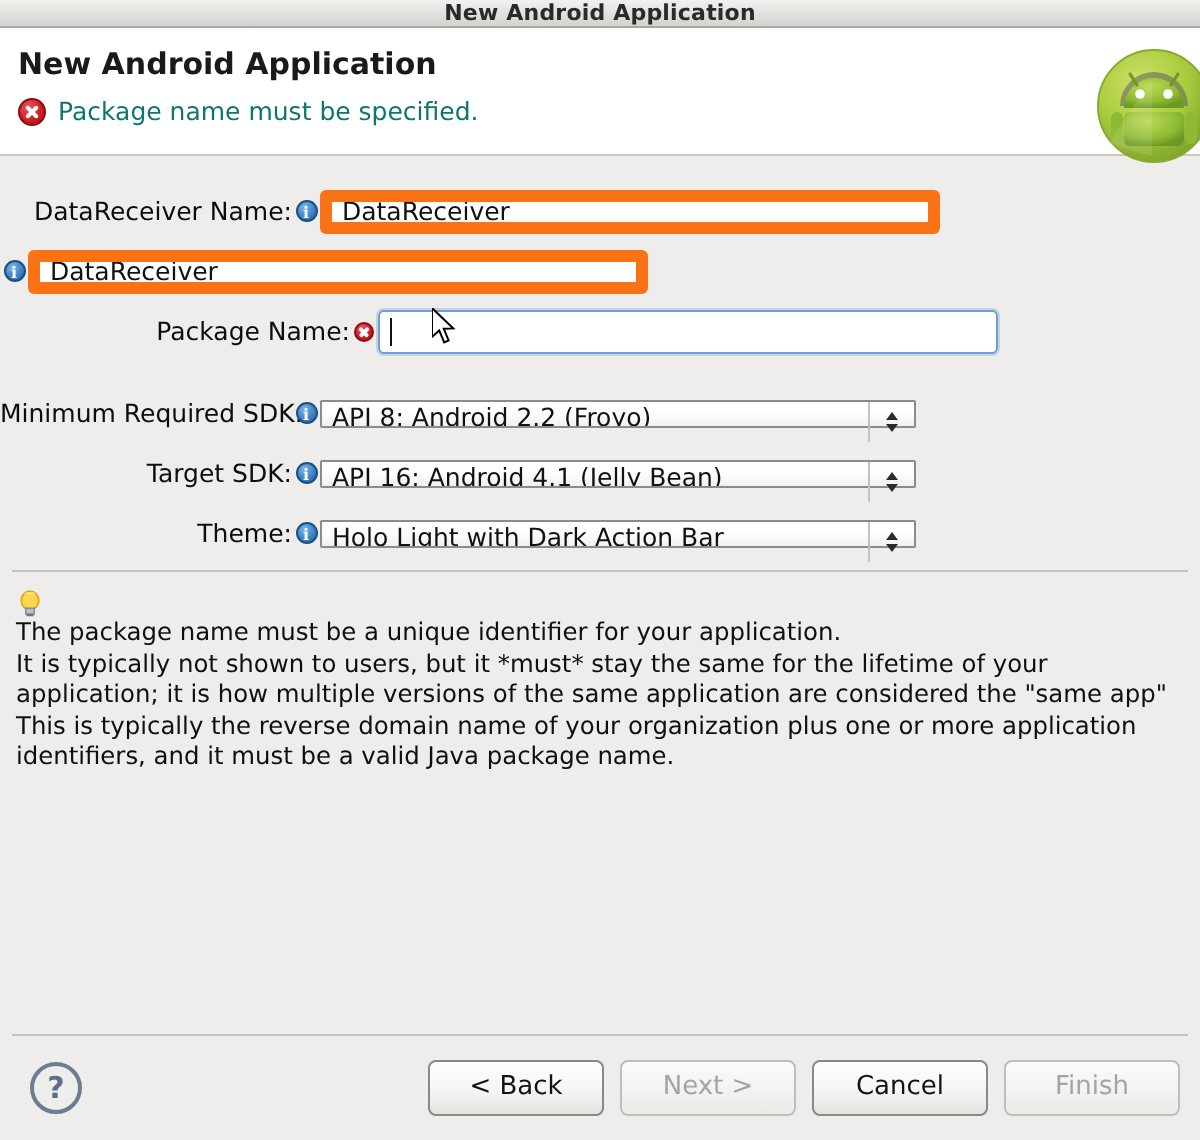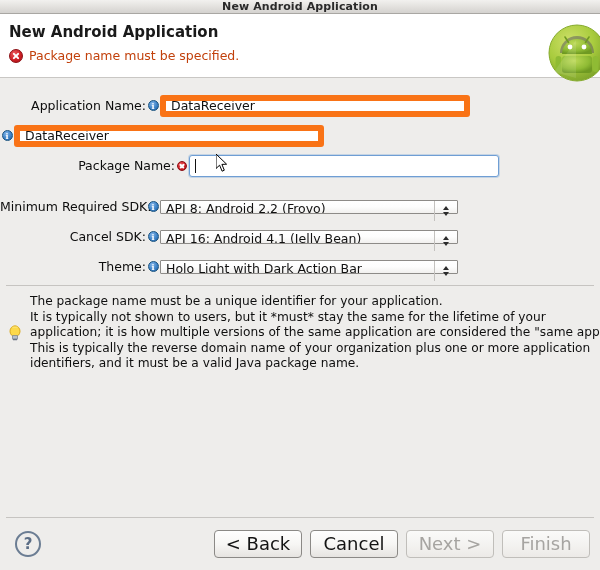--- a/index.html
+++ b/index.html
@@ -56,21 +56,21 @@
     color: #1a1a1a;
     line-height: 20px;
   }
   .header-msg-row {
     display: flex;
     align-items: center;
     margin-top: 6px;
   }
   .header-msg-text {
     font-size: 12.5px;
-    color: #c2410c;
+    color: #0f766e;
     line-height: 16px;
     margin-left: 6px;
   }
 
   
   .err-icon {
     width: 14px;
     height: 14px;
     flex: 0 0 14px;
     border-radius: 50%;
@@ -239,20 +239,21 @@
 
   
   .hr {
     height: 1px;
     background: #c6c4c1;
     margin: 0 6px;
   }
   .help {
     display: flex;
     padding: 8px 6px 0 8px;
+    flex-direction: column;
   }
   .bulb {
     width: 14px;
     flex: 0 0 14px;
     margin-right: 8px;
     margin-top: 1px;
   }
   .help-text {
     font-size: 12.2px;
     color: #0f0f0f;
@@ -304,21 +305,21 @@
     padding-right: 2px;
   }
   .btn {
     width: 88px;
     height: 28px;
     box-sizing: border-box;
     border: 1px solid #8b8986;
     border-radius: 4px;
     background: linear-gradient(to bottom, #fefefe 0%, #f7f6f4 50%, #e6e4e1 100%);
     font-family: "DejaVu Sans", sans-serif;
-    font-size: 18px;
+    font-size: 13px;
     color: #131313;
     text-align: center;
     line-height: 26px;
     cursor: default;
   }
   .btn.disabled {
     color: #a6a4a1;
     border-color: #c0beba;
     background: linear-gradient(to bottom, #fafaf9 0%, #f4f3f1 50%, #eceae7 100%);
   }
@@ -362,21 +363,21 @@
       <rect x="16" y="34" width="30" height="17" rx="3" fill="url(#hgrad)"></rect>
       <rect x="9.5" y="34" width="6" height="16" rx="3" fill="#8fbb34"></rect>
       <rect x="46.5" y="34" width="6" height="16" rx="3" fill="#8fbb34"></rect>
       <path d="M8 50 L30 18 L30 56 Z" fill="#ffffff" opacity="0.10"></path>
     </svg>
   </div>
 
   <div class="form">
 
     <div class="row">
-      <div class="label">Application Name:</div>
+      <div class="label">DataReceiver Name:</div>
       <div class="icon-slot">
         <span class="info-icon"></span>
       </div>
       <div class="field-wrap">
         <input class="tfield" type="text" value="DataReceiver" style="">
       </div>
     </div>
 
     <div class="row">
       <div class="icon-slot">
@@ -406,21 +407,21 @@
       <div class="combo">
         <span class="combo-text">API 8: Android 2.2 (Froyo)</span>
         <span class="combo-btn">
           <i class="chev up"></i>
             <i class="chev down"></i>
         </span>
       </div>
     </div>
 
     <div class="row">
-      <div class="label">Cancel SDK:</div>
+      <div class="label">Target SDK:</div>
       <div class="icon-slot">
         <span class="info-icon"></span>
       </div>
       <div class="combo">
         <span class="combo-text">API 16: Android 4.1 (Jelly Bean)</span>
         <span class="combo-btn">
           <i class="chev up"></i>
             <i class="chev down"></i>
         </span>
       </div>
@@ -461,19 +462,19 @@
 
   <svg class="mouse-cursor" viewBox="0 0 12 19">
     <polygon points="0,0 0,14.5 3.6,11.2 6.1,17.2 8.3,16.2 5.9,10.4 10.6,10.2" fill="#ffffff" stroke="#000000" stroke-width="1"></polygon>
   </svg>
 
   <div class="btnbar">
     <div class="btnbar-sep"></div>
     <div class="help-btn">?</div>
     <div class="btn-group">
       <div class="btn">&lt; Back</div>
+      <div class="btn disabled">Next &gt;</div>
       <div class="btn">Cancel</div>
-      <div class="btn disabled">Next &gt;</div>
       <div class="btn disabled">Finish</div>
     </div>
   </div>
 
 </div>
 
 </body></html>

